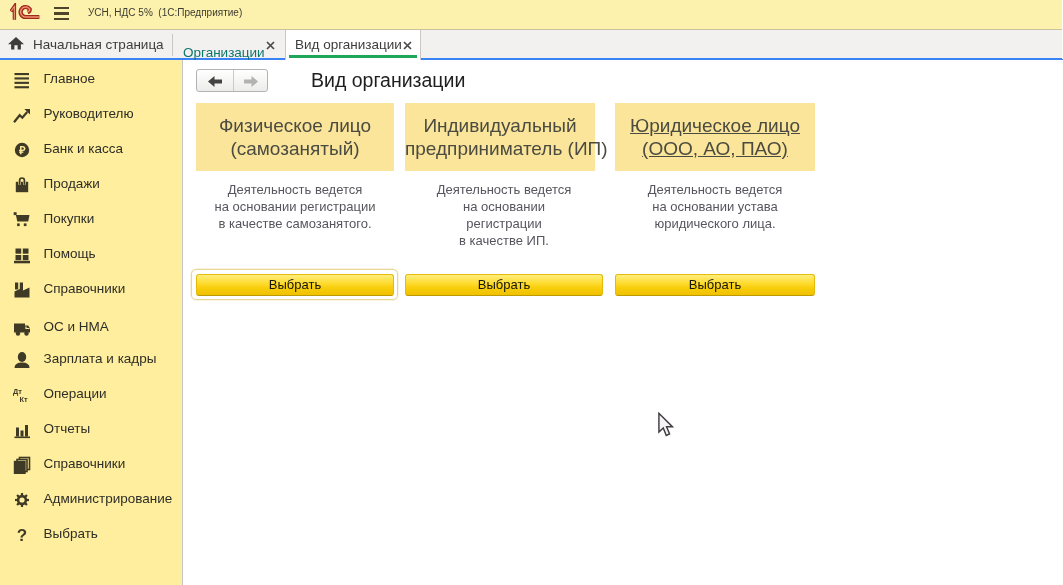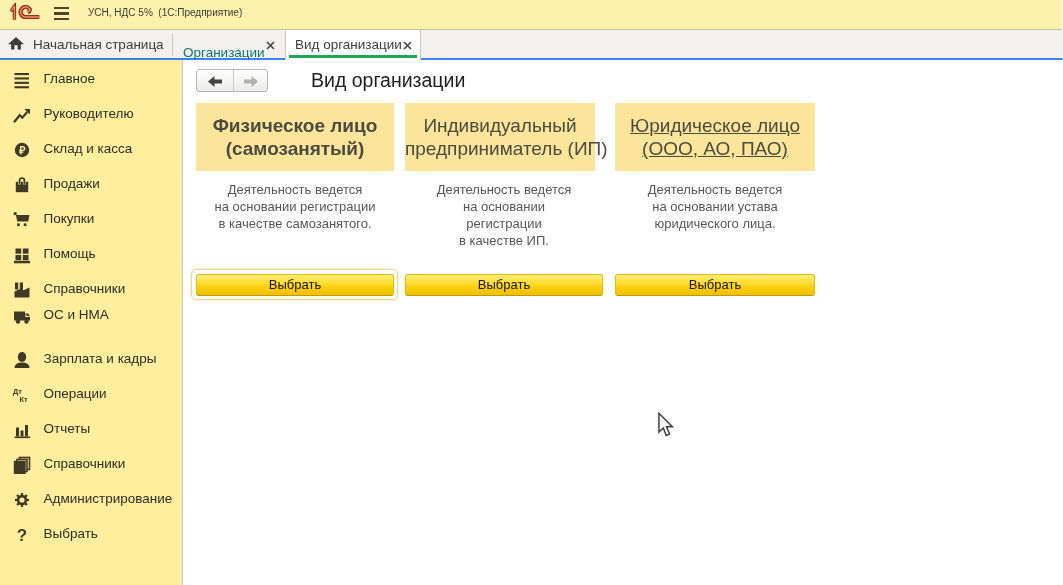--- a/index.html
+++ b/index.html
@@ -94,21 +94,21 @@
       <path d="M1 16.2 L6.7 9.2 L9.3 11.7 L14.2 6 " fill="none" stroke="#3e3a26" stroke-width="2.2"></path>
       <polygon points="11.3,2.9 17,2.9 17,8.6" fill="#3e3a26"></polygon>
     </svg>
   <div class="mtext">Руководителю</div>
 </div>
 <div class="mitem" style="top:132px">
   <svg class="mico" viewBox="0 0 18 18">
       <circle cx="9" cy="9" r="7.2" fill="#3e3a26"></circle>
       <text x="9.5" y="12.7" font-family="Liberation Sans" font-size="10.8" font-weight="bold" fill="#ffee9d" text-anchor="middle">₽</text>
     </svg>
-  <div class="mtext">Склад и касса</div>
+  <div class="mtext">Банк и касса</div>
 </div>
 <div class="mitem" style="top:167px">
   <svg class="mico" viewBox="0 0 18 18">
       <rect x="2.8" y="5.8" width="12.4" height="10.4" fill="#3e3a26"></rect>
       <path d="M6.6 5.4 L6.6 8.7 M11.4 5.4 L11.4 8.7" stroke="#ffee9d" stroke-width="2.8"></path>
       <path d="M6.6 8.7 L6.6 4.4 A2.4 2.4 0 0 1 11.4 4.4 L11.4 8.7" fill="none" stroke="#3e3a26" stroke-width="1.7"></path>
     </svg>
   <div class="mtext">Продажи</div>
 </div>
 <div class="mitem" style="top:202px">
@@ -137,21 +137,21 @@
 <div class="mitem" style="top:272px">
   <svg class="mico" viewBox="0 0 18 18">
       <g fill="#3e3a26">
         <rect x="2" y="1.5" width="3.2" height="7"></rect>
         <rect x="6.8" y="1.5" width="3.2" height="7"></rect>
         <path d="M1.5 10.5 L10 6.5 L10 9.5 L16.5 6.5 L16.5 16.5 L1.5 16.5 Z"></path>
       </g>
     </svg>
   <div class="mtext">Справочники</div>
 </div>
-<div class="mitem" style="top:298px">
+<div class="mitem" style="top:310px">
   <svg class="mico" viewBox="0 0 18 18">
       <g fill="#3e3a26">
         <rect x="1" y="4.5" width="11" height="9"></rect>
         <path d="M12 6.5 L15.2 6.5 L17 9.5 L17 13.5 L12 13.5 Z"></path>
         <circle cx="5" cy="14.5" r="2.2"></circle>
         <circle cx="13.5" cy="14.5" r="2.2"></circle>
       </g>
       <path d="M13 7.5 L13 9.5 L16.5 9.5" fill="none" stroke="#ffee9d" stroke-width="1.2"></path>
     </svg>
   <div class="mtext">ОС и НМА</div>
@@ -221,21 +221,21 @@
   <svg style="position:absolute;left:11px;top:5.5px" width="14" height="11" viewBox="0 0 14 11">
     <polygon points="0,5.5 6.5,0 6.5,3.4 14,3.4 14,7.6 6.5,7.6 6.5,11" fill="#434343"></polygon>
   </svg>
   <div id="navdiv"></div>
   <svg style="position:absolute;left:47px;top:5.5px" width="14" height="11" viewBox="0 0 14 11">
     <polygon points="14,5.5 7.5,0 7.5,3.4 0,3.4 0,7.6 7.5,7.6 7.5,11" fill="#b2b2b2"></polygon>
   </svg>
 </div>
 <div class="abs" id="pagetitle">Вид организации</div>
 
-<div class="card" style="left:196px;width:198px;font-weight:bold;">Физическое лицо<br>(самозанятый)</div>
+<div class="card" style="left:196px;width:198px;">Физическое лицо<br>(самозанятый)</div>
 <div class="card" style="left:405px;width:190px;">Индивидуальный<br>предприниматель (ИП)</div>
 <div class="card" style="left:615px;width:200px;text-decoration:underline;">Юридическое лицо<br>(ООО, АО, ПАО)</div>
 
 <div class="desc" style="left:196px;width:198px;">Деятельность ведется<br>на основании регистрации<br>в качестве самозанятого.</div>
 <div class="desc" style="left:405px;width:198px;">Деятельность ведется<br>на основании<br>регистрации<br>в качестве ИП.</div>
 <div class="desc" style="left:615px;width:200px;">Деятельность ведется<br>на основании устава<br>юридического лица.</div>
 
 <div id="focusring"></div>
 <div class="btn" style="left:196px;width:198px;">Выбрать</div>
 <div class="btn" style="left:405px;width:198px;">Выбрать</div>

